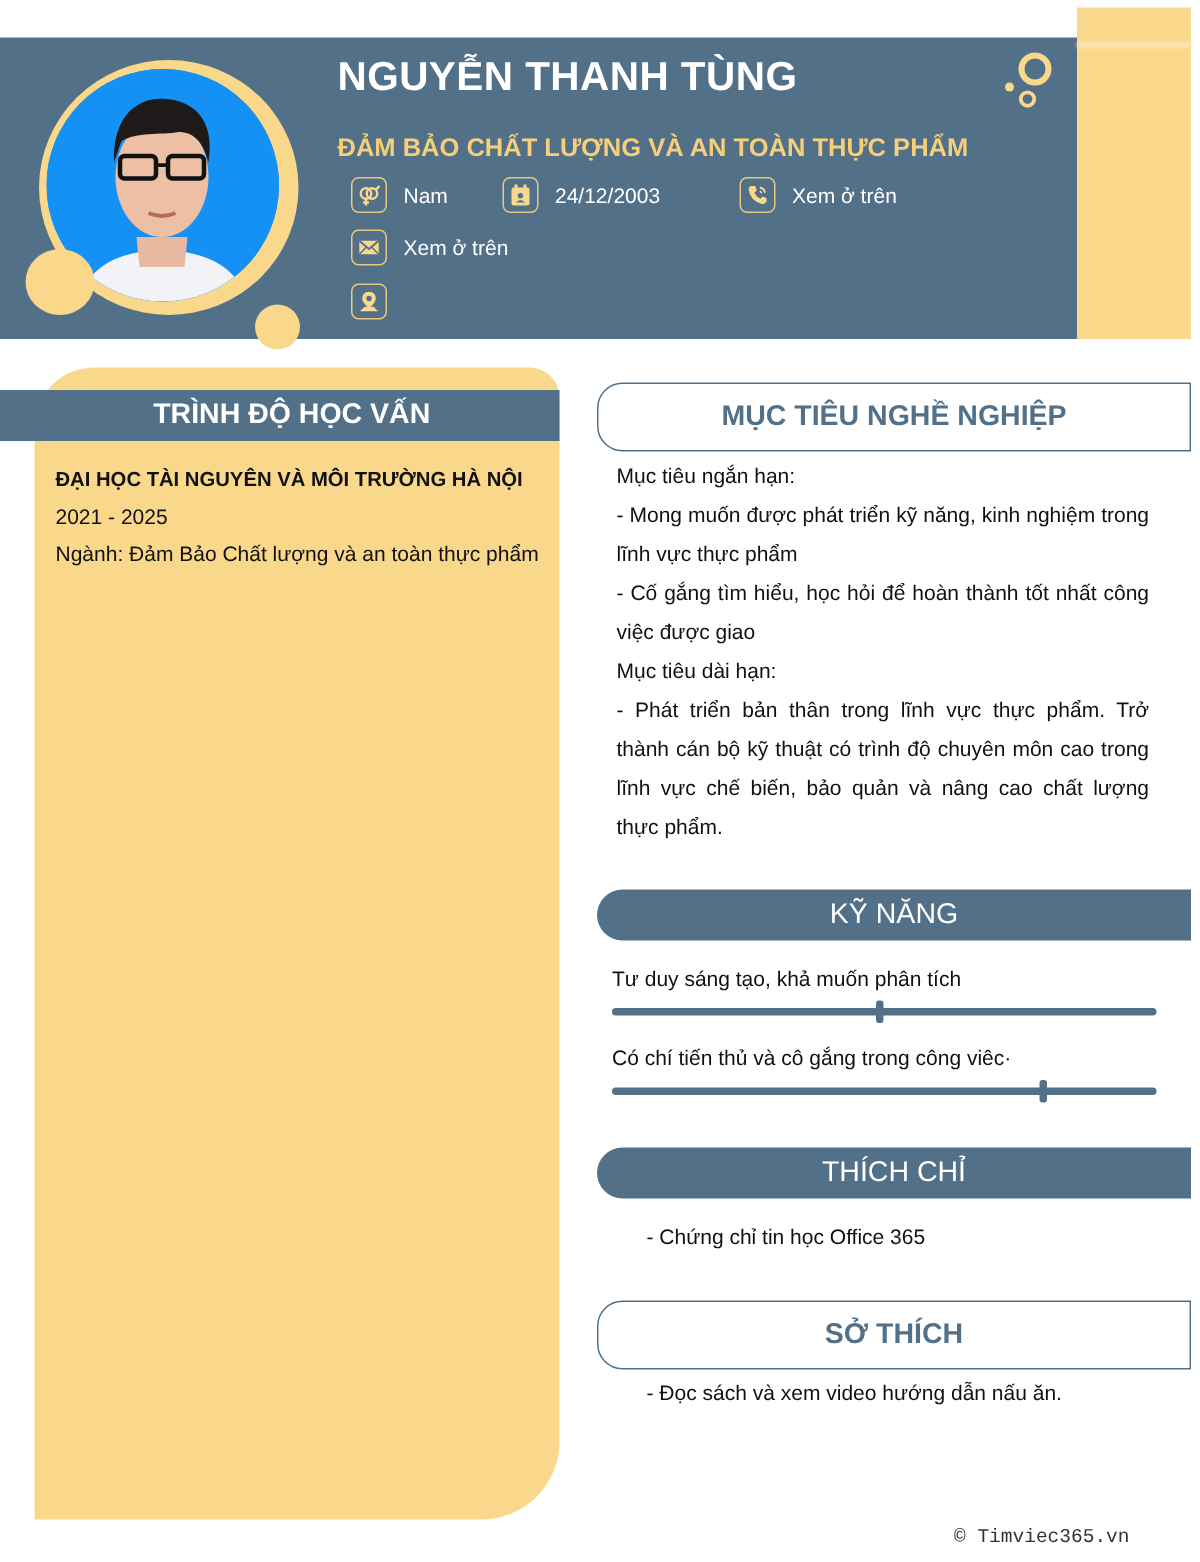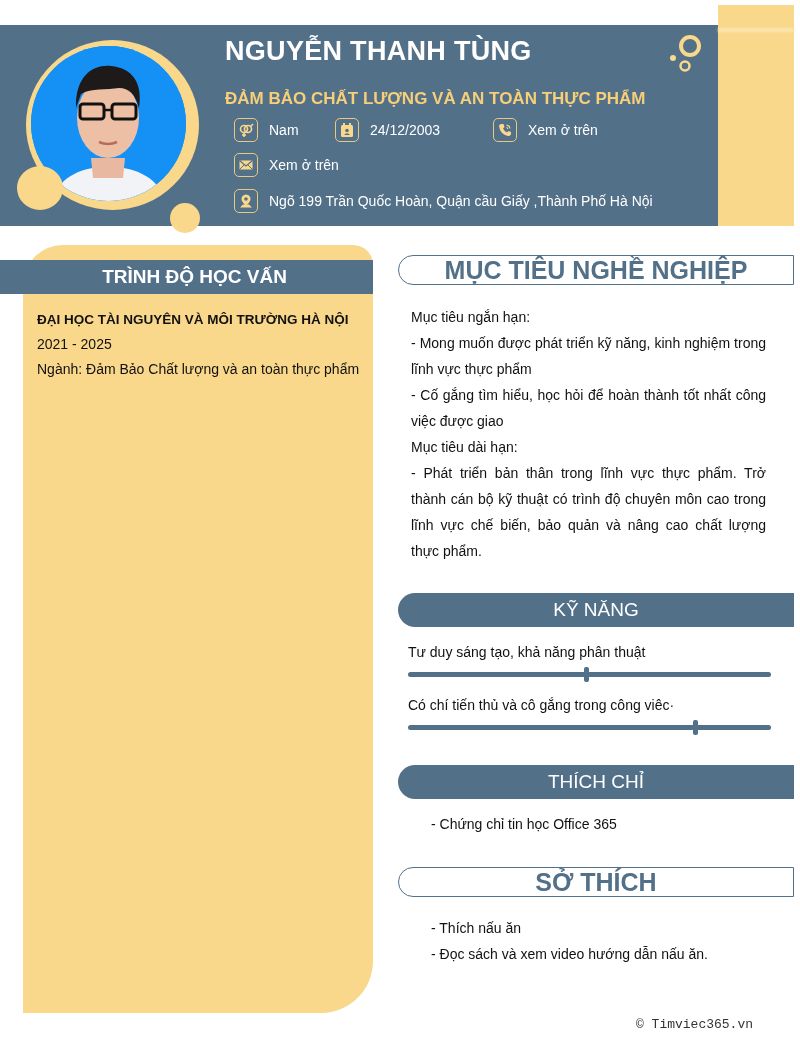--- a/index.html
+++ b/index.html
@@ -26,21 +26,21 @@
   .info .ico { width: 24px; height: 24px; border: 1.5px solid #e9c97f; border-radius: 5px; display: flex; align-items: center; justify-content: center; margin-right: 11px; }
   .info .ico svg { width: 16px; height: 16px; }
 
   
   .left-panel { position: absolute; left: 23px; top: 245px; width: 350px; height: 768px; background: #f9d88b; border-radius: 40px 20px 52px 0; }
   .edu-head { position: absolute; left: 0; top: 260px; width: 373px; height: 34px; background: #537089; color: #ffffff; font-size: 19px; font-weight: 700; display: flex; align-items: center; justify-content: center; padding-left: 16px; }
   .edu-body { position: absolute; left: 37px; top: 307px; width: 330px; font-size: 14px; line-height: 25px; color: #111; }
   .edu-body .school { font-weight: 700; font-size: 13.5px; }
 
   
-  .sec-outline { position: absolute; left: 398px; width: 396px; height: 30px; border: 1.5px solid #537089; border-radius: 17px 0 0 17px; display: flex; align-items: center; justify-content: center; font-size: 25px; font-weight: 700; color: #537089; }
+  .sec-outline { position: absolute; left: 398px; width: 396px; height: 46px; border: 1.5px solid #537089; border-radius: 17px 0 0 17px; display: flex; align-items: center; justify-content: center; font-size: 19px; font-weight: 700; color: #537089; }
   .sec-filled { position: absolute; left: 398px; width: 396px; height: 34px; background: #537089; border-radius: 17px 0 0 17px; display: flex; align-items: center; justify-content: center; font-size: 19px; font-weight: 400; color: #ffffff; }
 
   .goal-body { position: absolute; left: 411px; top: 304px; width: 355px; font-size: 14px; line-height: 26px; color: #111; text-align: justify; }
 
   .skill-label { position: absolute; left: 408px; font-size: 14px; color: #111; white-space: nowrap; }
   .skill-track { position: absolute; left: 408px; width: 363px; height: 5px; border-radius: 3px; background: #537089; }
   .skill-knob { position: absolute; top: -5px; width: 5px; height: 15px; border-radius: 2px; background: #537089; }
 
   .list-body { position: absolute; left: 431px; font-size: 14px; line-height: 26px; color: #111; }
 
@@ -123,54 +123,52 @@
   <span>Xem ở trên</span>
 </div>
 <div class="info" style="left:234px; top:189px;">
   <span class="ico">
     <svg viewBox="0 0 16 16">
         <path d="M8 1.5 C5 1.5 3.5 3.7 3.5 6 C3.5 9 8 12.5 8 12.5 C8 12.5 12.5 9 12.5 6 C12.5 3.7 11 1.5 8 1.5 Z" fill="#f9d88b"></path>
         <circle cx="8" cy="6" r="1.8" fill="#537089"></circle>
         <path d="M2 14.5 L5 11.5 L11 11.5 L14 14.5 Z" fill="#f9d88b"></path>
       </svg>
   </span>
-  <span>Ngõ 199 Trần Quốc Hoàn, Quận cầu Giấy ,Thành Phố Hà Nội</span>
 </div>
 
 <div class="left-panel"></div>
 <div class="edu-head">TRÌNH ĐỘ HỌC VẤN</div>
 <div class="edu-body">
   <div class="school">ĐẠI HỌC TÀI NGUYÊN VÀ MÔI TRƯỜNG HÀ NỘI</div>
   <div>2021 - 2025</div>
   <div>Ngành: Đảm Bảo Chất lượng và an toàn thực phẩm</div>
 </div>
 
 <div class="sec-outline" style="top:255px;">MỤC TIÊU NGHỀ NGHIỆP</div>
 <div class="goal-body">
   <div>Mục tiêu ngắn hạn:</div>
   <div>- Mong muốn được phát triển kỹ năng, kinh nghiệm trong lĩnh vực thực phẩm</div>
   <div>- Cố gắng tìm hiểu, học hỏi để hoàn thành tốt nhất công việc được giao</div>
   <div>Mục tiêu dài hạn:</div>
   <div>- Phát triển bản thân trong lĩnh vực thực phẩm. Trở thành cán bộ kỹ thuật có trình độ chuyên môn cao trong lĩnh vực chế biến, bảo quản và nâng cao chất lượng thực phẩm.</div>
 </div>
 
 <div class="sec-filled" style="top:593px;">KỸ NĂNG</div>
-<div class="skill-label" style="top:644px;">Tư duy sáng tạo, khả năng phân thuật</div>
+<div class="skill-label" style="top:644px;">Tư duy sáng tạo, khả muốn phân tích</div>
 <div class="skill-track" style="top:672px;">
   <div class="skill-knob" id="knob0" style="left: calc(49% - 2px);"></div>
 </div>
 <div class="skill-label" style="top:697px;">Có chí tiến thủ và cô gắng trong công viêc·</div>
 <div class="skill-track" style="top:725px;">
   <div class="skill-knob" id="knob1" style="left: calc(79% - 2px);"></div>
 </div>
 
 <div class="sec-filled" style="top:765px;">THÍCH CHỈ</div>
 <div class="list-body" style="top:811px;">
   <div>- Chứng chỉ tin học Office 365</div>
 </div>
 
 <div class="sec-outline" style="top:867px;">SỞ THÍCH</div>
 <div class="list-body" style="top:915px;">
-  <div>- Thích nấu ăn</div>
   <div>- Đọc sách và xem video hướng dẫn nấu ăn.</div>
 </div>
 
 <div class="footer">© Timviec365.vn</div>
 
 </body></html>

